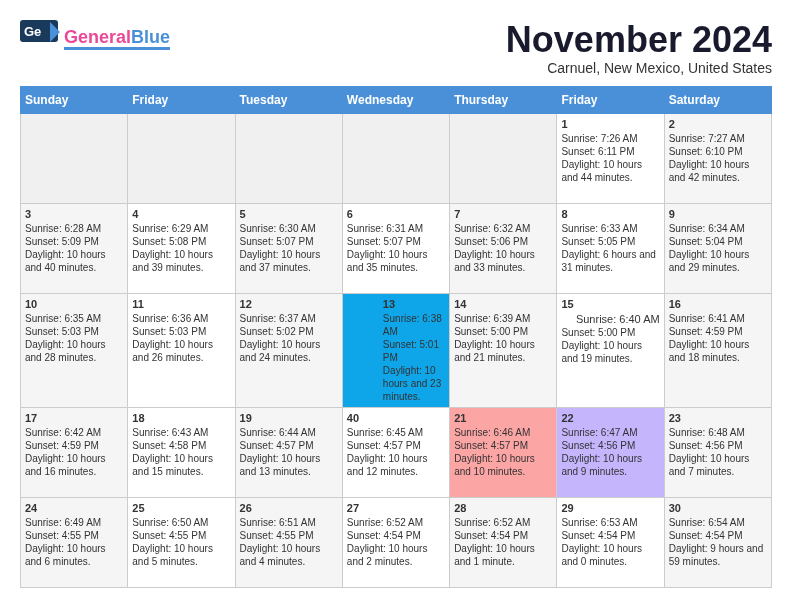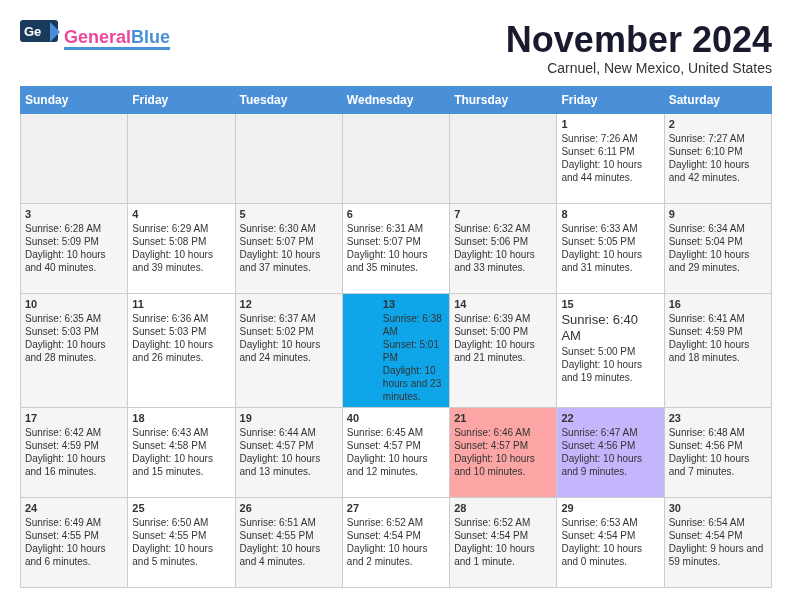--- a/index.html
+++ b/index.html
@@ -163,21 +163,21 @@
         <td style="background: rgb(245, 245, 245);">
           <span class="day-number">7</span>
           <div style="font-size: 10px; line-height: 1.3;">Sunrise: 6:32 AM</div>
           <div style="font-size: 10px; line-height: 1.3;">Sunset: 5:06 PM</div>
           <div style="font-size: 10px; line-height: 1.3;">Daylight: 10 hours and 33 minutes.</div>
         </td>
         <td style="background: rgb(255, 255, 255);">
           <span class="day-number">8</span>
           <div style="font-size: 10px; line-height: 1.3;">Sunrise: 6:33 AM</div>
           <div style="font-size: 10px; line-height: 1.3;">Sunset: 5:05 PM</div>
-          <div style="font-size: 10px; line-height: 1.3;">Daylight: 10 hours and 31 minutes.</div>
+          <div style="font-size: 10px; line-height: 1.3;">Daylight: 6 hours and 31 minutes.</div>
         </td>
         <td style="background: rgb(245, 245, 245);">
           <span class="day-number">9</span>
           <div style="font-size: 10px; line-height: 1.3;">Sunrise: 6:34 AM</div>
           <div style="font-size: 10px; line-height: 1.3;">Sunset: 5:04 PM</div>
           <div style="font-size: 10px; line-height: 1.3;">Daylight: 10 hours and 29 minutes.</div>
         </td>
       </tr>
       <tr>
         <td style="background: rgb(245, 245, 245);">
@@ -205,21 +205,21 @@
           <div style="font-size: 10px; line-height: 1.3;">Daylight: 10 hours and 23 minutes.</div>
         </td>
         <td style="background: rgb(245, 245, 245);">
           <span class="day-number">14</span>
           <div style="font-size: 10px; line-height: 1.3;">Sunrise: 6:39 AM</div>
           <div style="font-size: 10px; line-height: 1.3;">Sunset: 5:00 PM</div>
           <div style="font-size: 10px; line-height: 1.3;">Daylight: 10 hours and 21 minutes.</div>
         </td>
         <td style="background: rgb(255, 255, 255);">
           <span class="day-number">15</span>
-          <div style="font-size: 13px; line-height: 1.3;">Sunrise: 6:40 AM</div>
+          <div style="font-size: 11px; line-height: 1.3; text-align: right;">Sunrise: 6:40 AM</div>
           <div style="font-size: 10px; line-height: 1.3;">Sunset: 5:00 PM</div>
           <div style="font-size: 10px; line-height: 1.3;">Daylight: 10 hours and 19 minutes.</div>
         </td>
         <td style="background: rgb(245, 245, 245);">
           <span class="day-number">16</span>
           <div style="font-size: 10px; line-height: 1.3;">Sunrise: 6:41 AM</div>
           <div style="font-size: 10px; line-height: 1.3;">Sunset: 4:59 PM</div>
           <div style="font-size: 10px; line-height: 1.3;">Daylight: 10 hours and 18 minutes.</div>
         </td>
       </tr>

